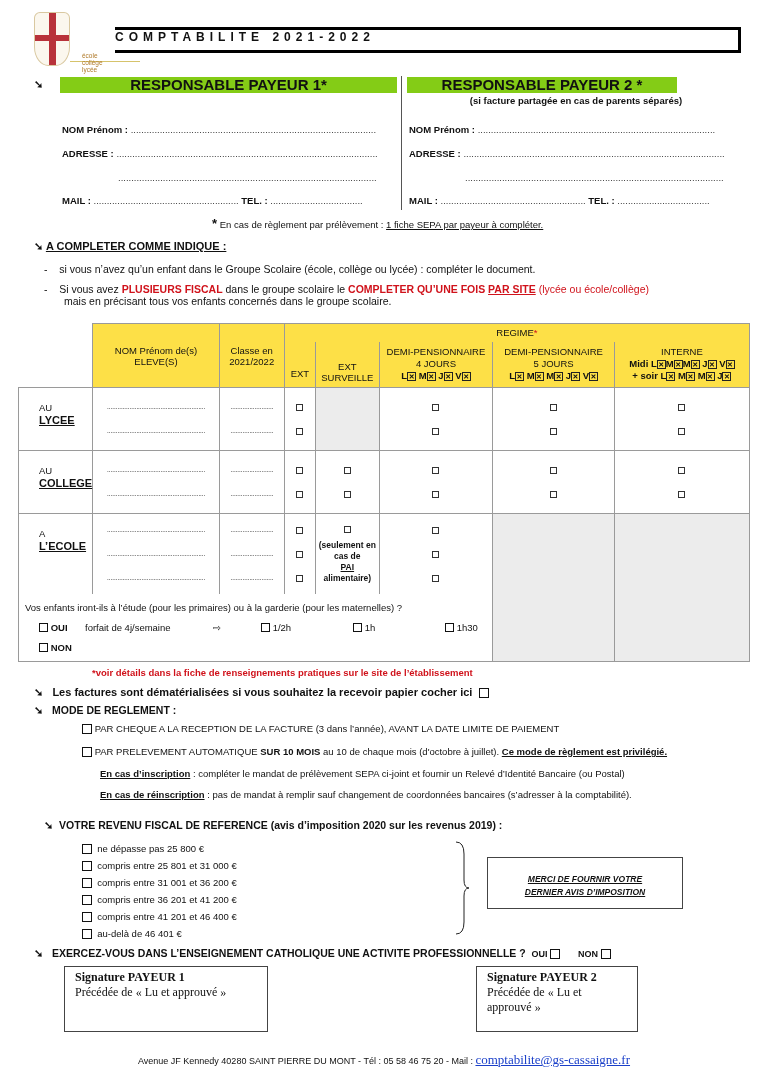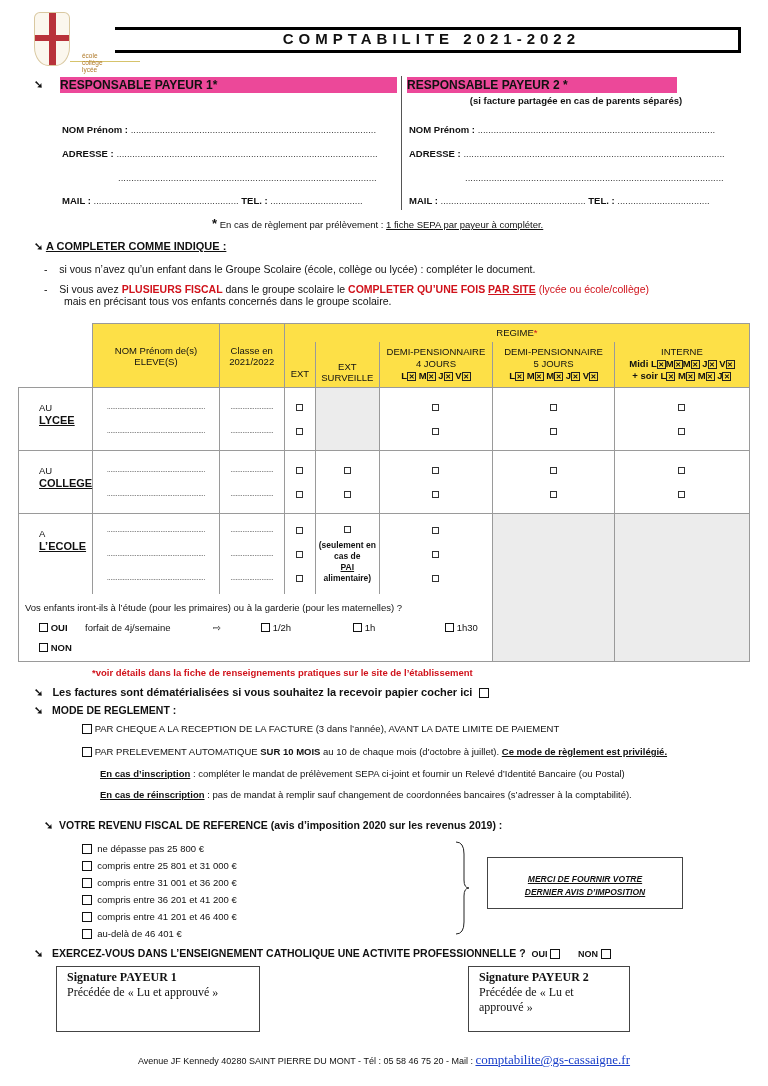--- a/index.html
+++ b/index.html
@@ -5,23 +5,23 @@
   * { box-sizing: border-box; margin: 0; padding: 0; }
   body { width: 768px; height: 1086px; background: #fff; font-family: "Liberation Sans", sans-serif; color: #111; position: relative; overflow: hidden; font-size: 10px; }
   .abs { position: absolute; }
   .logo { left: 30px; top: 12px; width: 90px; height: 68px; }
   .shield { position: absolute; left: 4px; top: 0; width: 36px; height: 54px; border: 1px solid #d9c8a0; border-radius: 6px 6px 40% 40% / 6px 6px 35% 35%; background: #fbf7ee; overflow: hidden; }
   .shield .v { position: absolute; left: 14px; top: 0; width: 7px; height: 100%; background: #b8323a; }
   .shield .h { position: absolute; left: 0; top: 22px; width: 100%; height: 6px; background: #b8323a; }
   .logo-text { position: absolute; left: 52px; top: 40px; font-size: 6.5px; line-height: 7px; color: #b07a2a; font-family: "Liberation Sans", sans-serif; }
   .logo-line { position: absolute; left: 40px; top: 49px; width: 70px; height: 1px; background: #d6c36b; }
   .title-box { left: 115px; top: 27px; width: 626px; height: 26px; border: 3px solid #000; border-left: none; }
-  .title-text { left: 115px; top: 30px; width: 620px; text-align: right; padding-right: 155px; font-weight: bold; font-size: 15px; letter-spacing: 5px; }
+  .title-text { left: 115px; top: 30px; width: 620px; text-align: left; padding-right: 155px; font-weight: bold; font-size: 12px; letter-spacing: 5px; }
   .arrow { font-size: 11px; font-weight: bold; }
-  .grey-hdr { background: #ec4899; font-weight: bold; font-size: 12px; text-align: left; height: 16px; line-height: 16px; }
+  .grey-hdr { background: #84cc16; font-weight: bold; font-size: 15px; text-align: center; height: 16px; line-height: 16px; }
   .sub { font-weight: bold; font-size: 9.5px; text-align: center; }
   .field { font-size: 9.5px; font-weight: bold; white-space: nowrap; }
   .dots { font-weight: normal; letter-spacing: 0; color: #333; }
   .vsep { left: 401px; top: 76px; width: 1px; height: 134px; background: #555; }
   .note { font-size: 9.5px; }
   .u { text-decoration: underline; }
   .red { color: #d0121b; font-weight: bold; }
   .bold { font-weight: bold; }
   .bullets div { font-size: 10.5px; margin-bottom: 8px; }
   table.regime { position: absolute; left: 18px; top: 323px; width: 732px; border-collapse: collapse; font-size: 9.5px; }
@@ -31,21 +31,21 @@
   .cb { display: inline-block; width: 7px; height: 7px; border: 1.3px solid #333; vertical-align: middle; }
   .cb-lg { display: inline-block; width: 10px; height: 10px; border: 1.5px solid #111; vertical-align: middle; }
   .xb { display: inline-block; width: 9px; height: 9px; border: 1px solid #222; font-size: 7px; line-height: 7px; text-align: center; vertical-align: middle; }
   .cellrows div { height: 24px; line-height: 24px; }
   .site { text-align: left !important; padding-left: 20px; font-size: 9.5px; line-height: 12px; vertical-align: top !important; padding-top: 14px; }
   .site b { text-decoration: underline; font-size: 11px; }
   .dl { color: #444; font-size: 8px; letter-spacing: -0.5px; }
   .section-line { font-size: 11.5px; font-weight: bold; }
   .opt { font-size: 9.5px; }
   .merci { left: 487px; top: 857px; width: 196px; height: 52px; border: 1px solid #444; text-align: center; font-weight: bold; font-style: italic; text-decoration: underline; font-size: 8.5px; padding-top: 15px; line-height: 13px; }
-  .sigbox { border: 1px solid #444; width: 204px; height: 66px; padding: 3px 10px; font-family: "Liberation Serif", serif; font-size: 12px; }
+  .sigbox { border: 1px solid #444; width: 204px; height: 66px; padding: 3px 10px; font-family: "Liberation Serif", serif; font-size: 12px; margin-left: 8px; }
   .sigbox .t { font-weight: bold; }
   .footer { left: 0; top: 1052px; width: 768px; text-align: center; font-size: 9px; }
   .footer a { color: #1a3fc9; font-family: "Liberation Serif", serif; font-size: 13px; text-decoration: underline; }
 </style>
 </head>
 <body>
 
 <div class="abs logo">
   <div class="shield">
       <div class="v"></div>

